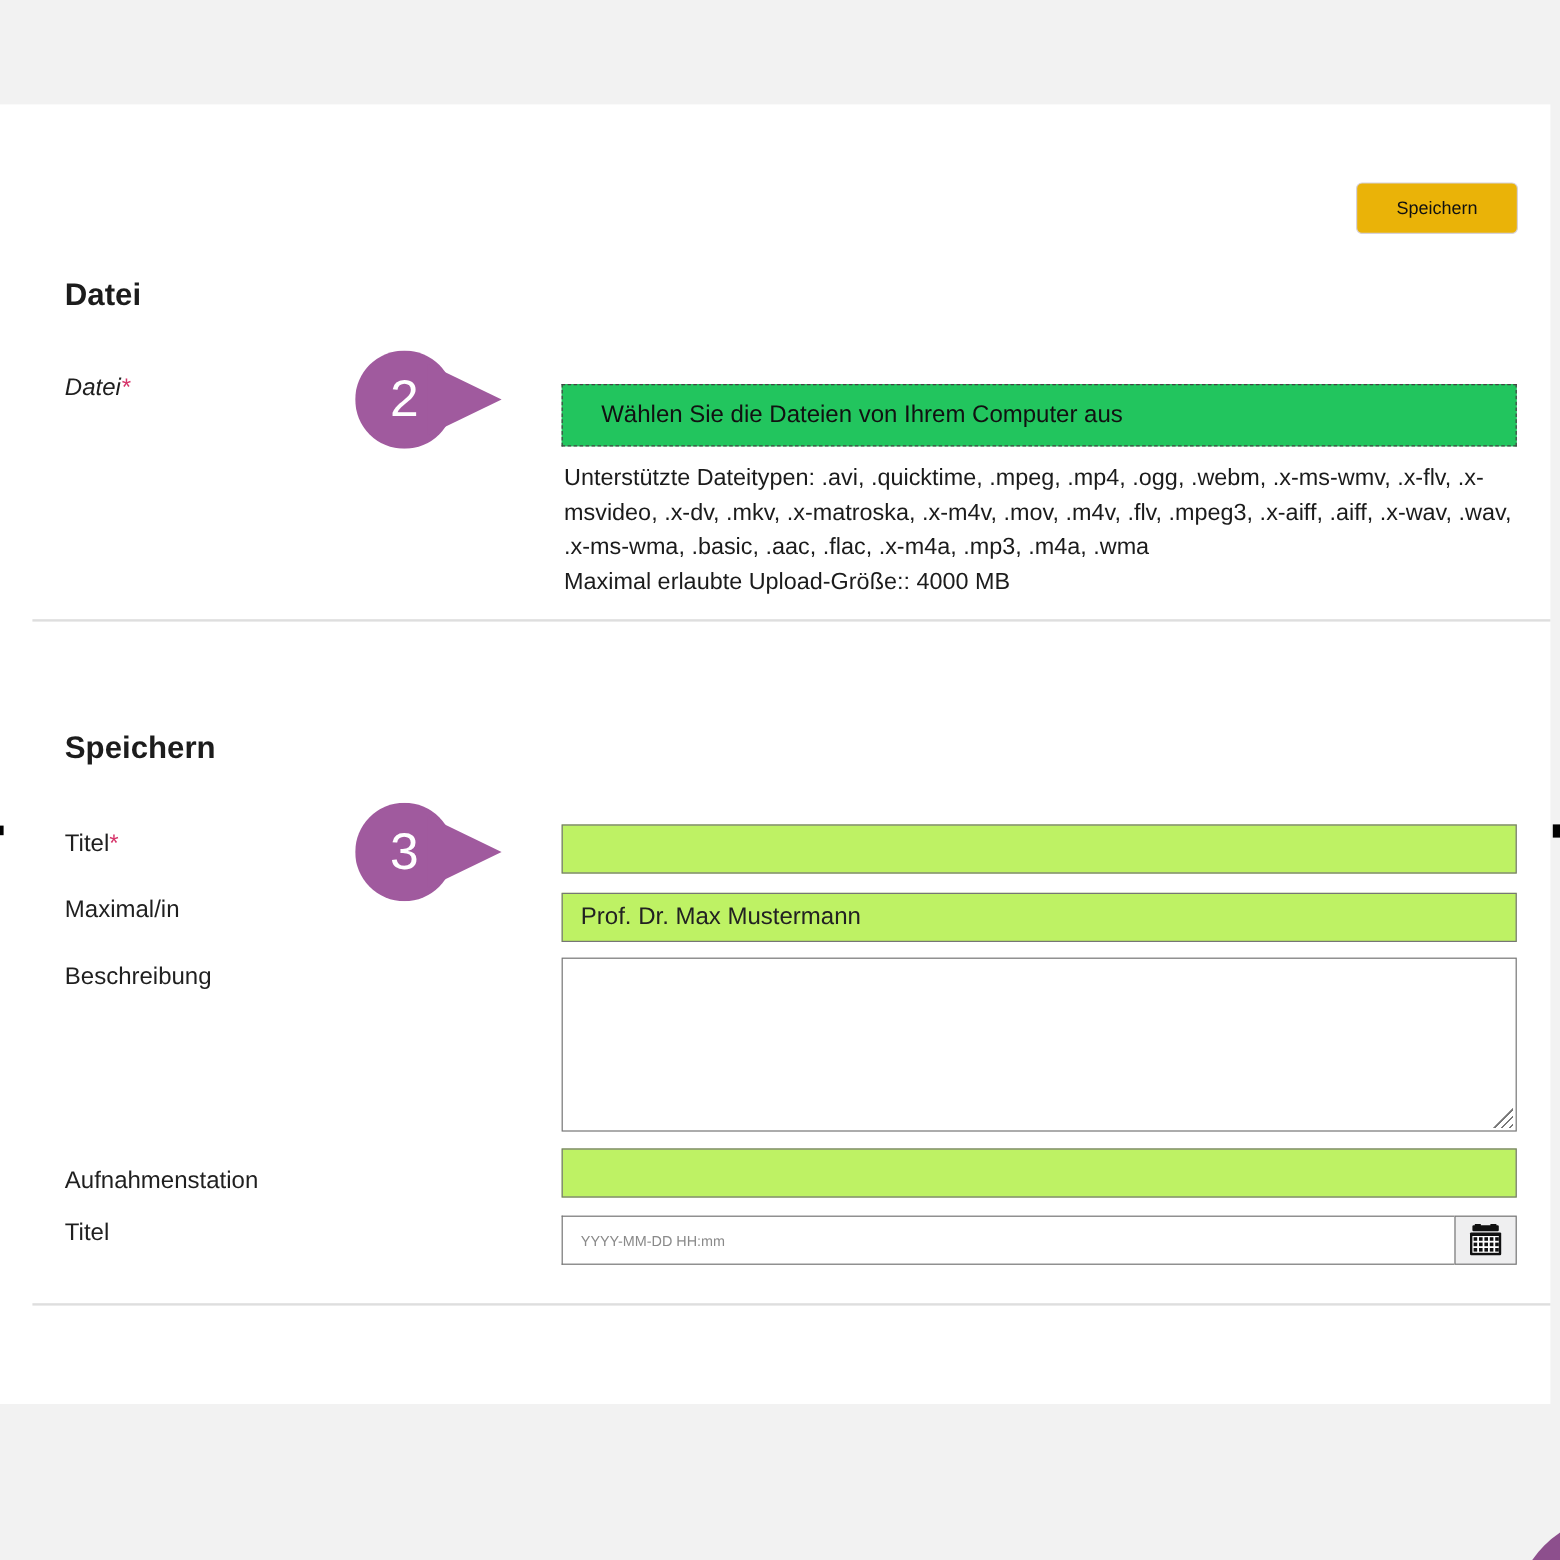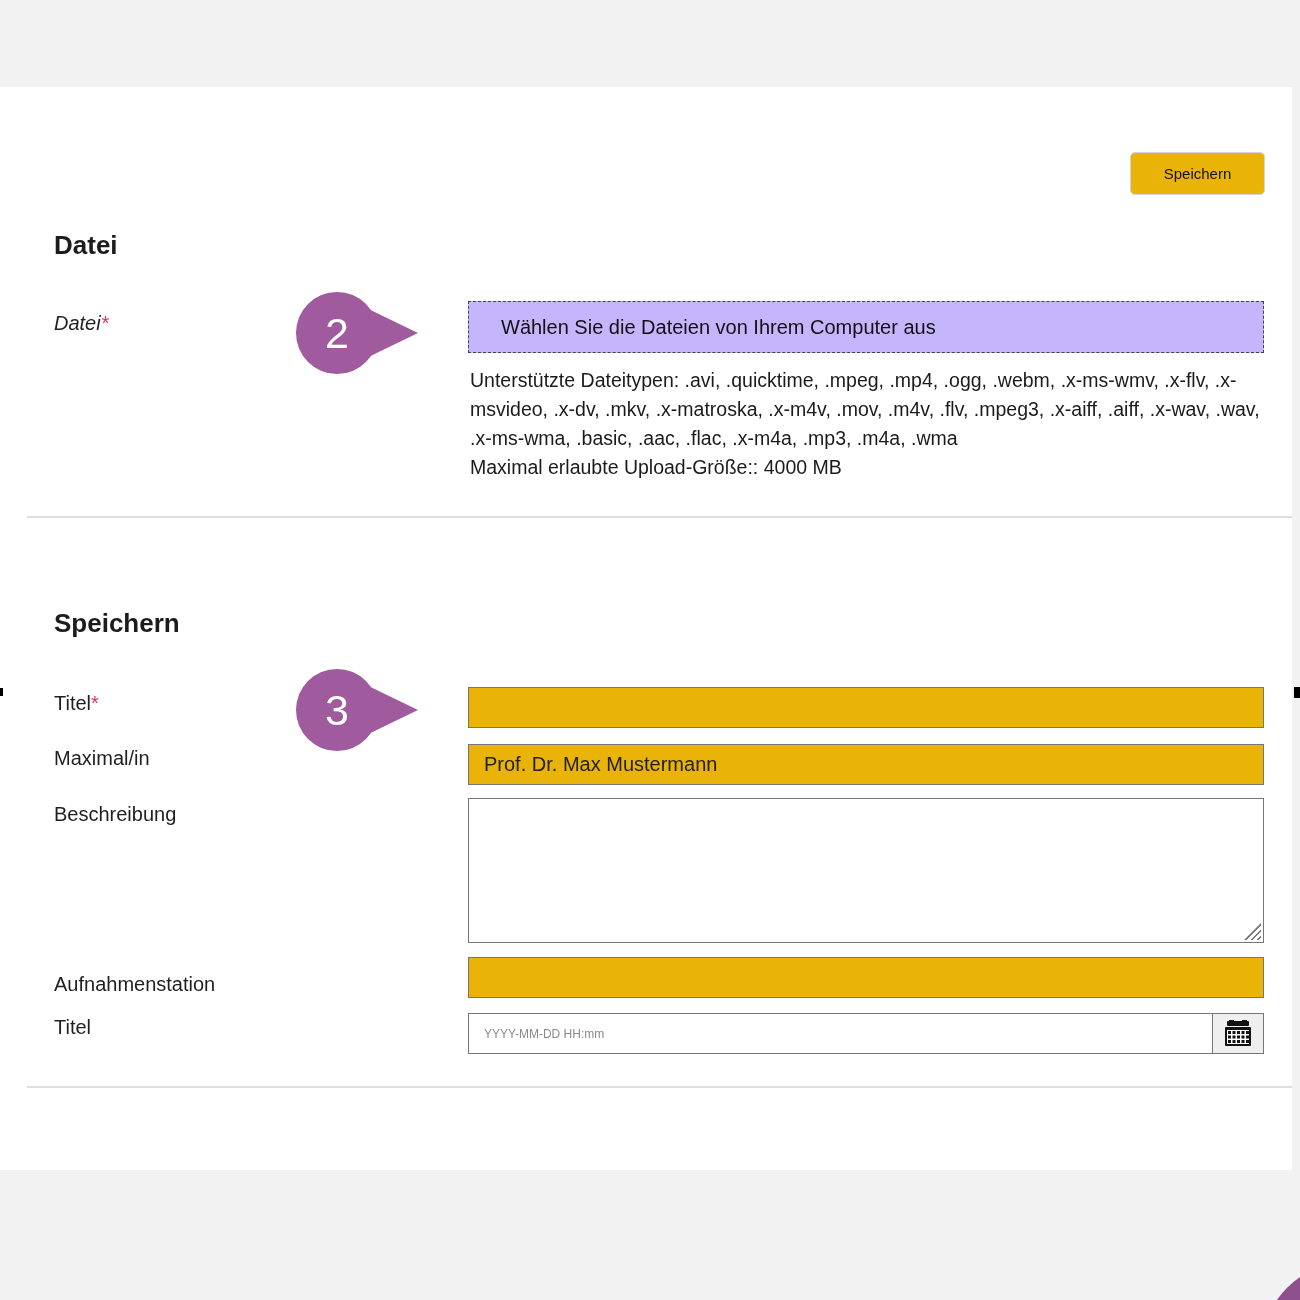--- a/index.html
+++ b/index.html
@@ -58,52 +58,52 @@
     width: 82px; height: 82px;
     display: flex; align-items: center; justify-content: center;
     color: #ffffff;
     font-size: 43px;
     line-height: 1;
   }
   .marker-2 { left: 296px; top: 292px; }
   .marker-3 { left: 296px; top: 669px; }
   .file-drop {
     position: absolute;
-    left: 468px; top: 301px;
+    left: 468px; top: 320px;
     width: 796px; height: 52px;
     border: 1px dashed #444;
-    background: #c4b5fd;
+    background: #22c55e;
     display: flex; align-items: center;
     padding-left: 32px;
     font-size: 20px;
     color: #111;
     cursor: pointer;
   }
   .file-help {
     position: absolute;
-    left: 470px; top: 366px;
+    left: 470px; top: 384px;
     width: 798px;
     font-size: 19.5px;
     line-height: 29px;
     color: #1b1b1b;
   }
   .divider {
     position: absolute;
     left: 27px;
     width: 1265px; height: 2px;
     background: #dedede;
   }
   .divider-1 { top: 516px; }
   .divider-2 { top: 1086px; }
   .text-input {
     position: absolute;
     left: 468px;
     width: 796px; height: 41px;
     border: 1px solid #767676;
-    background: #eab308;
+    background: #bef264;
     font-family: "Liberation Sans", sans-serif;
     font-size: 20px;
     color: #222;
     padding: 0 15px;
     outline: none;
   }
   .text-input::placeholder { color: #8a8a8a; opacity: 1; }
   .textarea-wrap {
     position: absolute;
     left: 468px; top: 798px;

